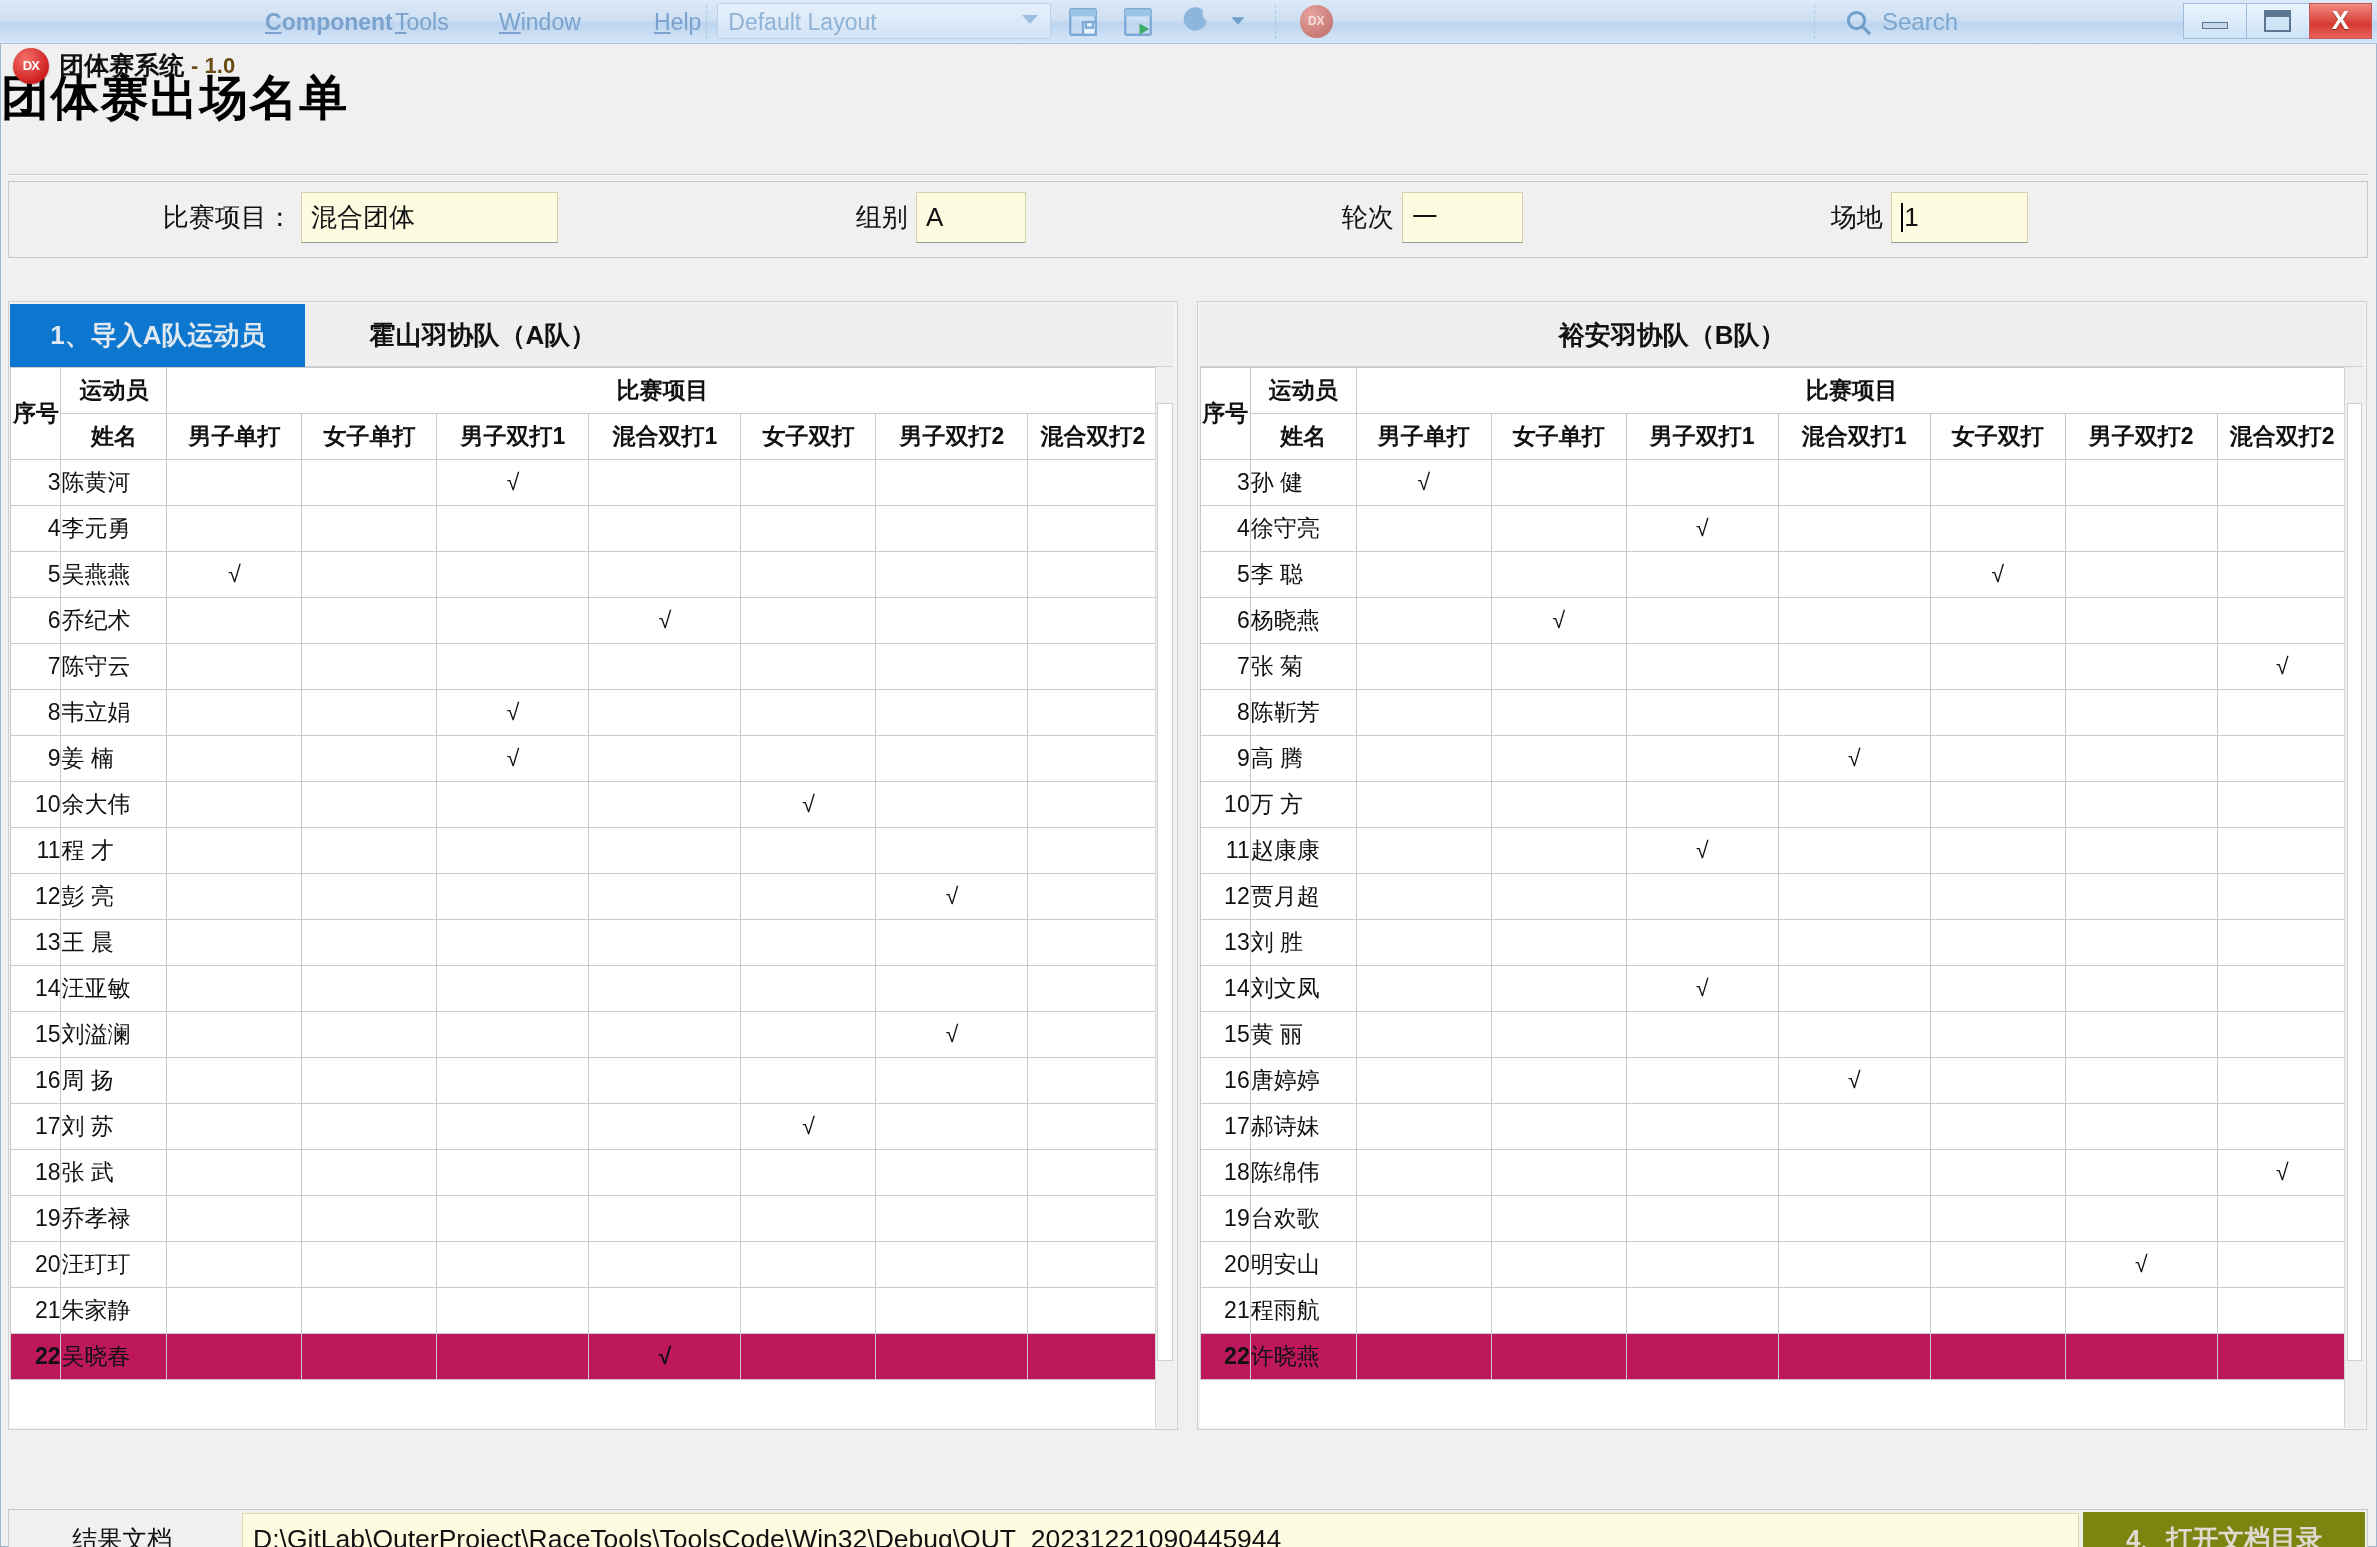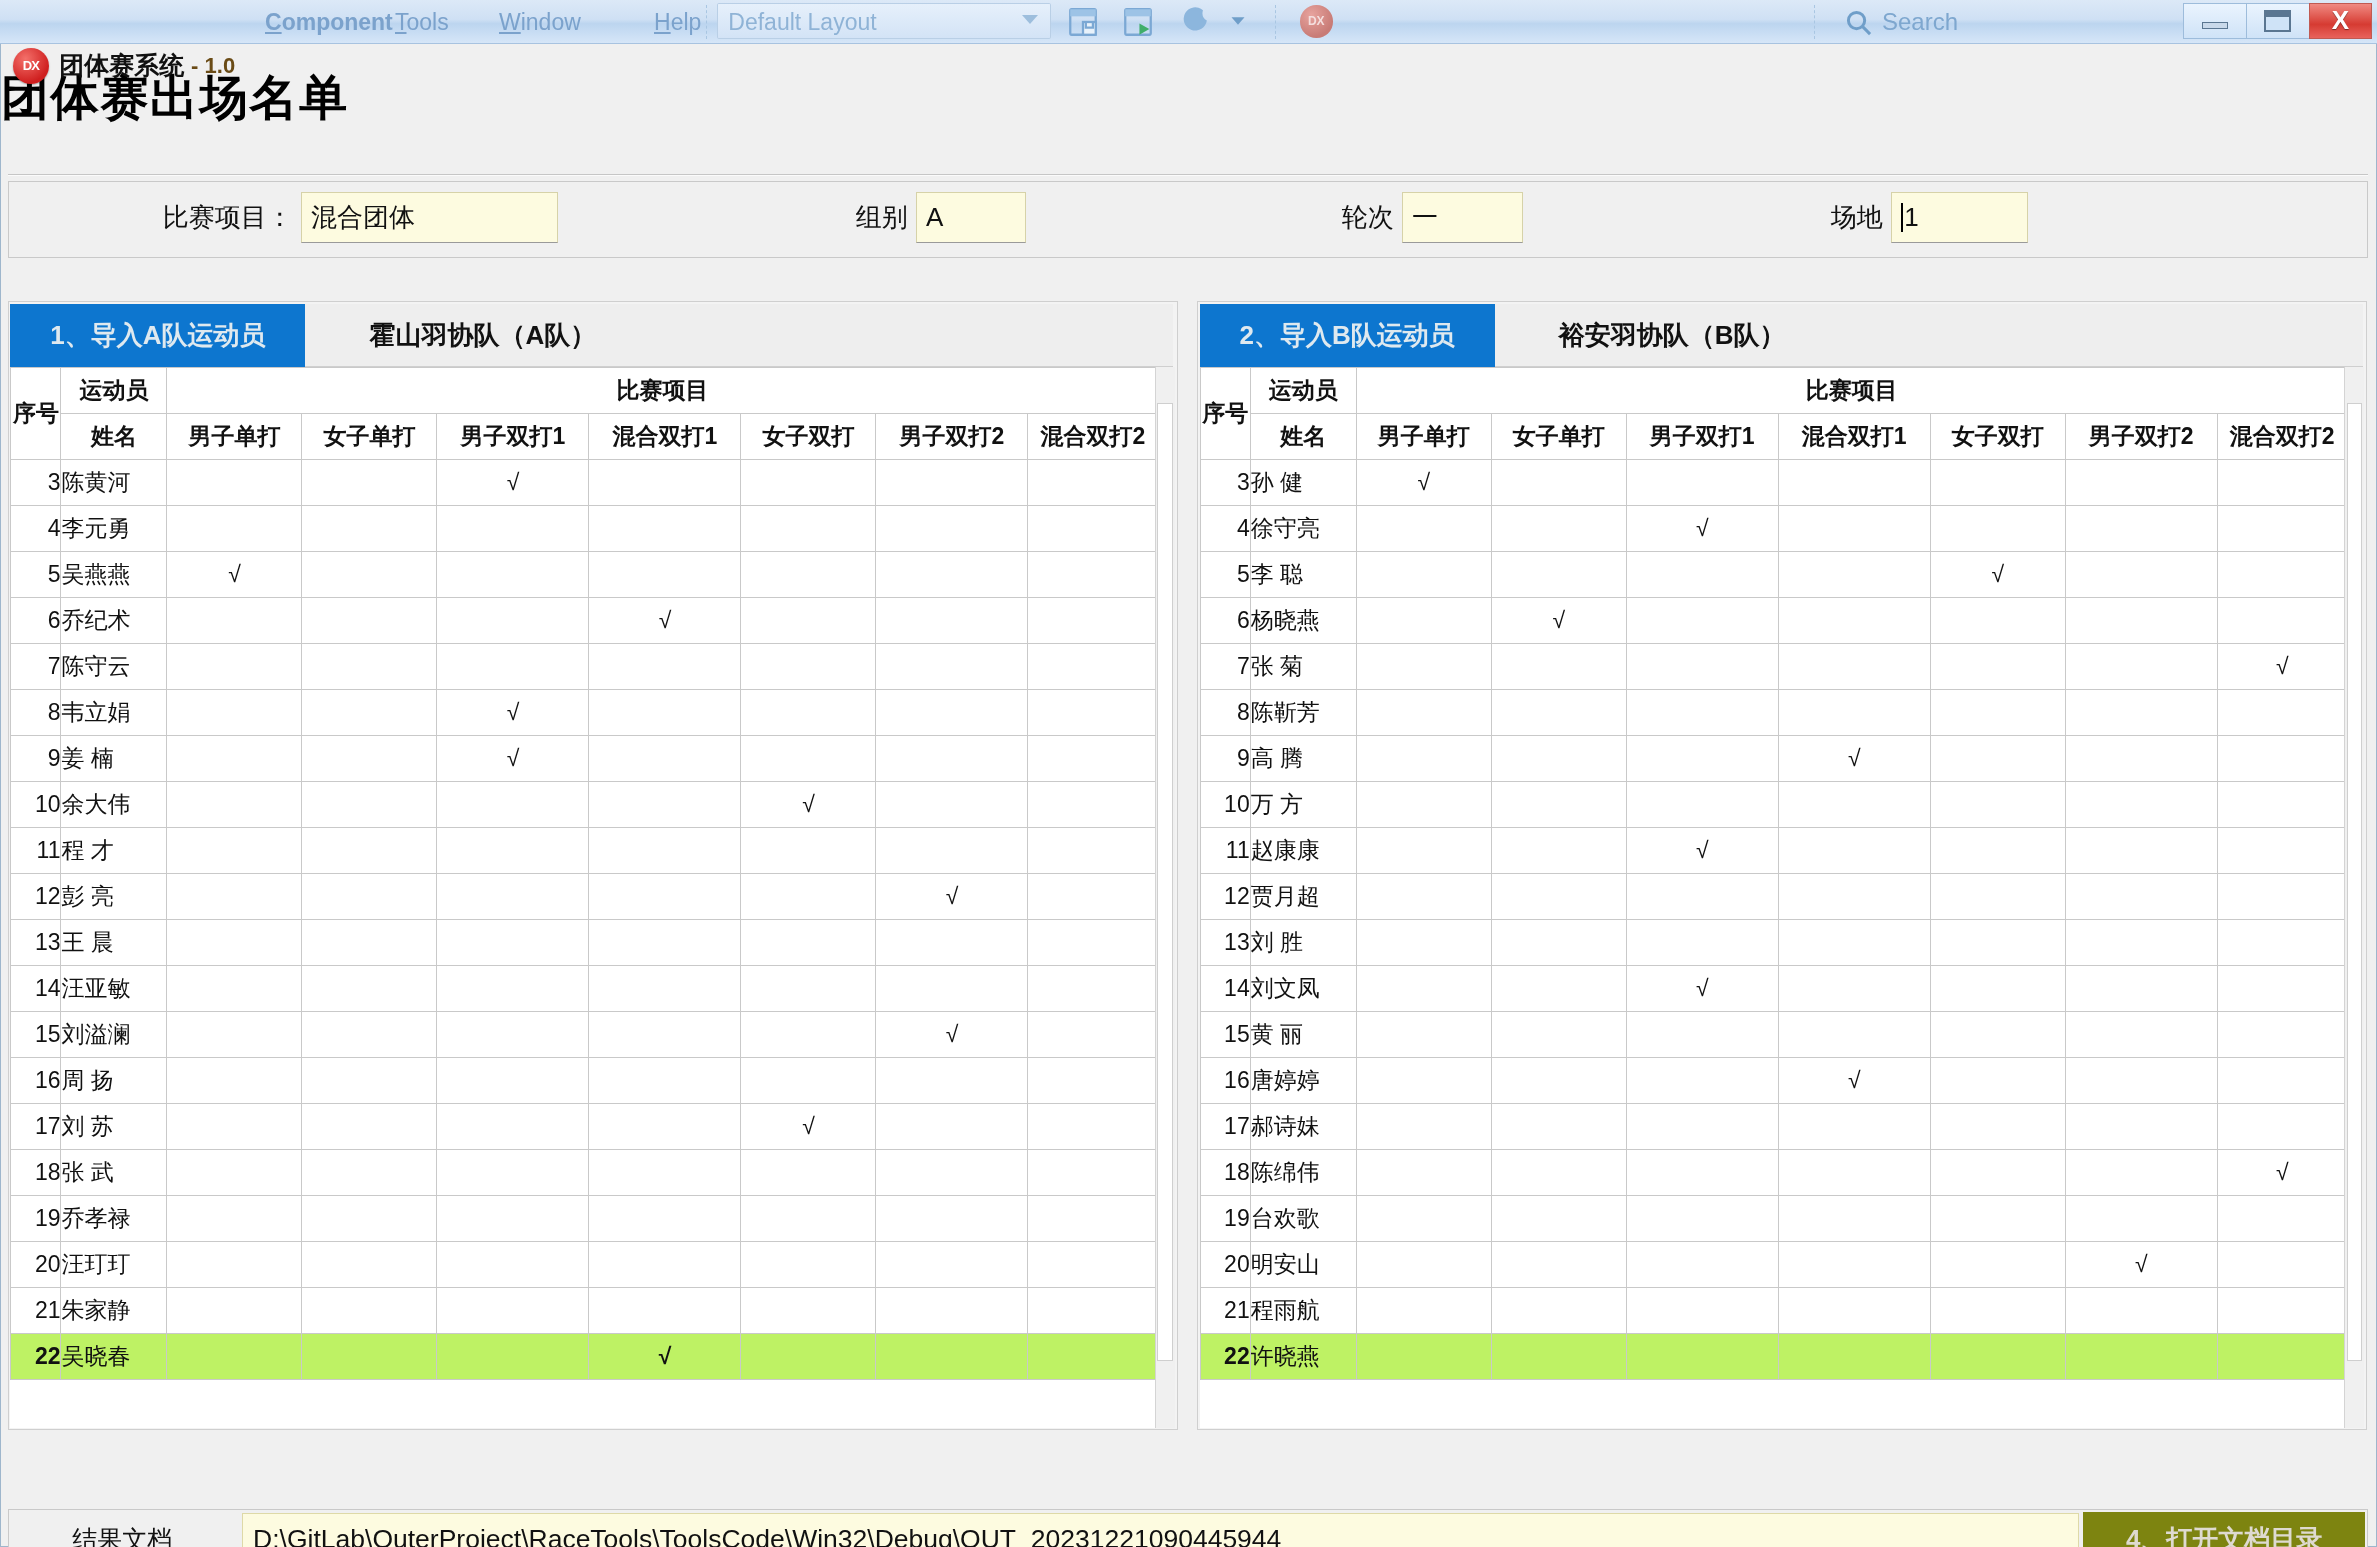--- a/index.html
+++ b/index.html
@@ -142,21 +142,21 @@
     border:0.9px solid #c9c9c9;
     font-size:23px;color:#111;
     height:46px;box-sizing:border-box;
     background:#fff;
     padding:0;
     overflow:hidden;white-space:nowrap;
   }
   table.g th{font-weight:bold;text-align:center;vertical-align:middle;background:#fff;}
   td.idx{text-align:right;padding-right:8.6px;font-weight:normal;}
   td.nm{text-align:left;padding-left:12px;}
-  tr.last td{background:#bef264;font-weight:bold;}
+  tr.last td{background:#be185d;font-weight:bold;}
   tr.last td.nm{font-weight:normal;}
   td.ck{text-align:center;font-size:24px;}
   .vscroll{
     position:absolute;right:1.7px;top:65px;width:20.5px;height:1061px;
     background:#f0f0f0;border-left:0.9px solid #d4d4d4;box-sizing:border-box;
   }
   .vthumb{
     position:absolute;left:1.7px;top:36px;width:15.4px;height:958px;
     background:#ffffff;border:0.9px solid #cfcfcf;box-sizing:border-box;
   }
@@ -559,21 +559,20 @@
             </tbody>
           </table>
         </div>
       <div class="vscroll">
           <div class="vthumb"></div>
         </div>
     </div>
 
     <div class="panel right" id="panel1">
       <div class="panel-head">
-        <div class="imp-btn">2、导入B队运动员</div>
         <div class="team-name">裕安羽协队（B队）</div>
       </div>
       <div class="grid">
           <table class="g">
             <colgroup>
               <col style="width: 50px;">
               <col style="width: 106px;">
               <col style="width: 135px;">
               <col style="width: 135px;">
               <col style="width: 152px;">

